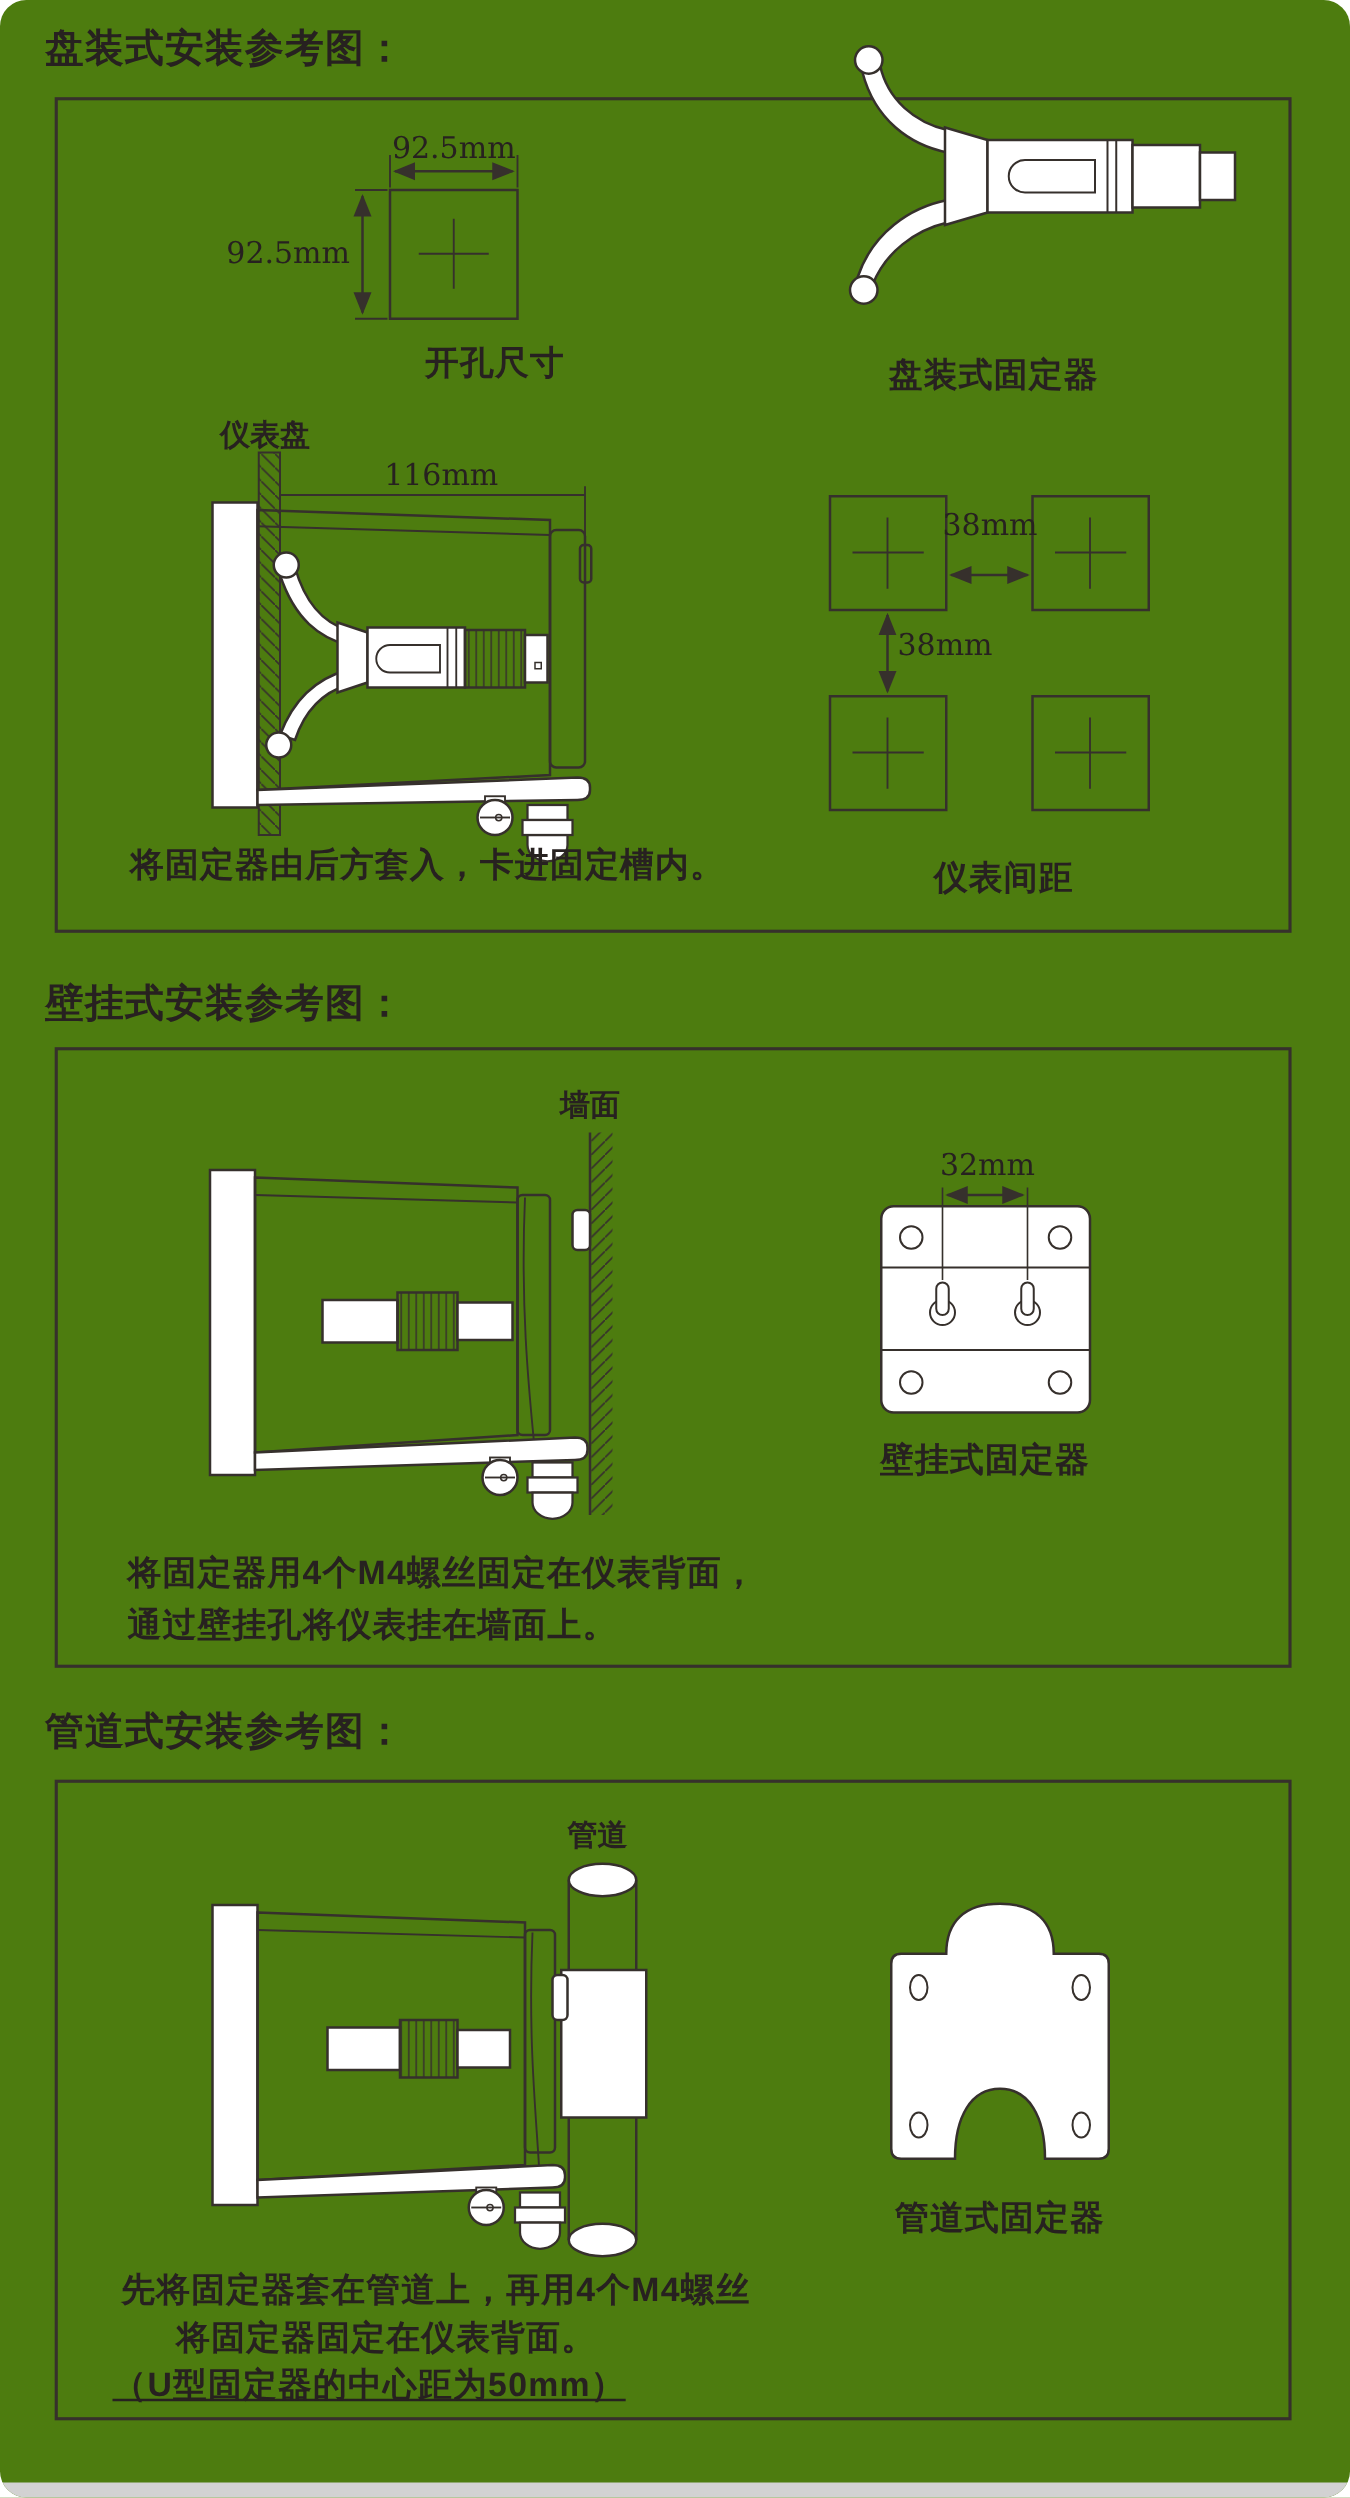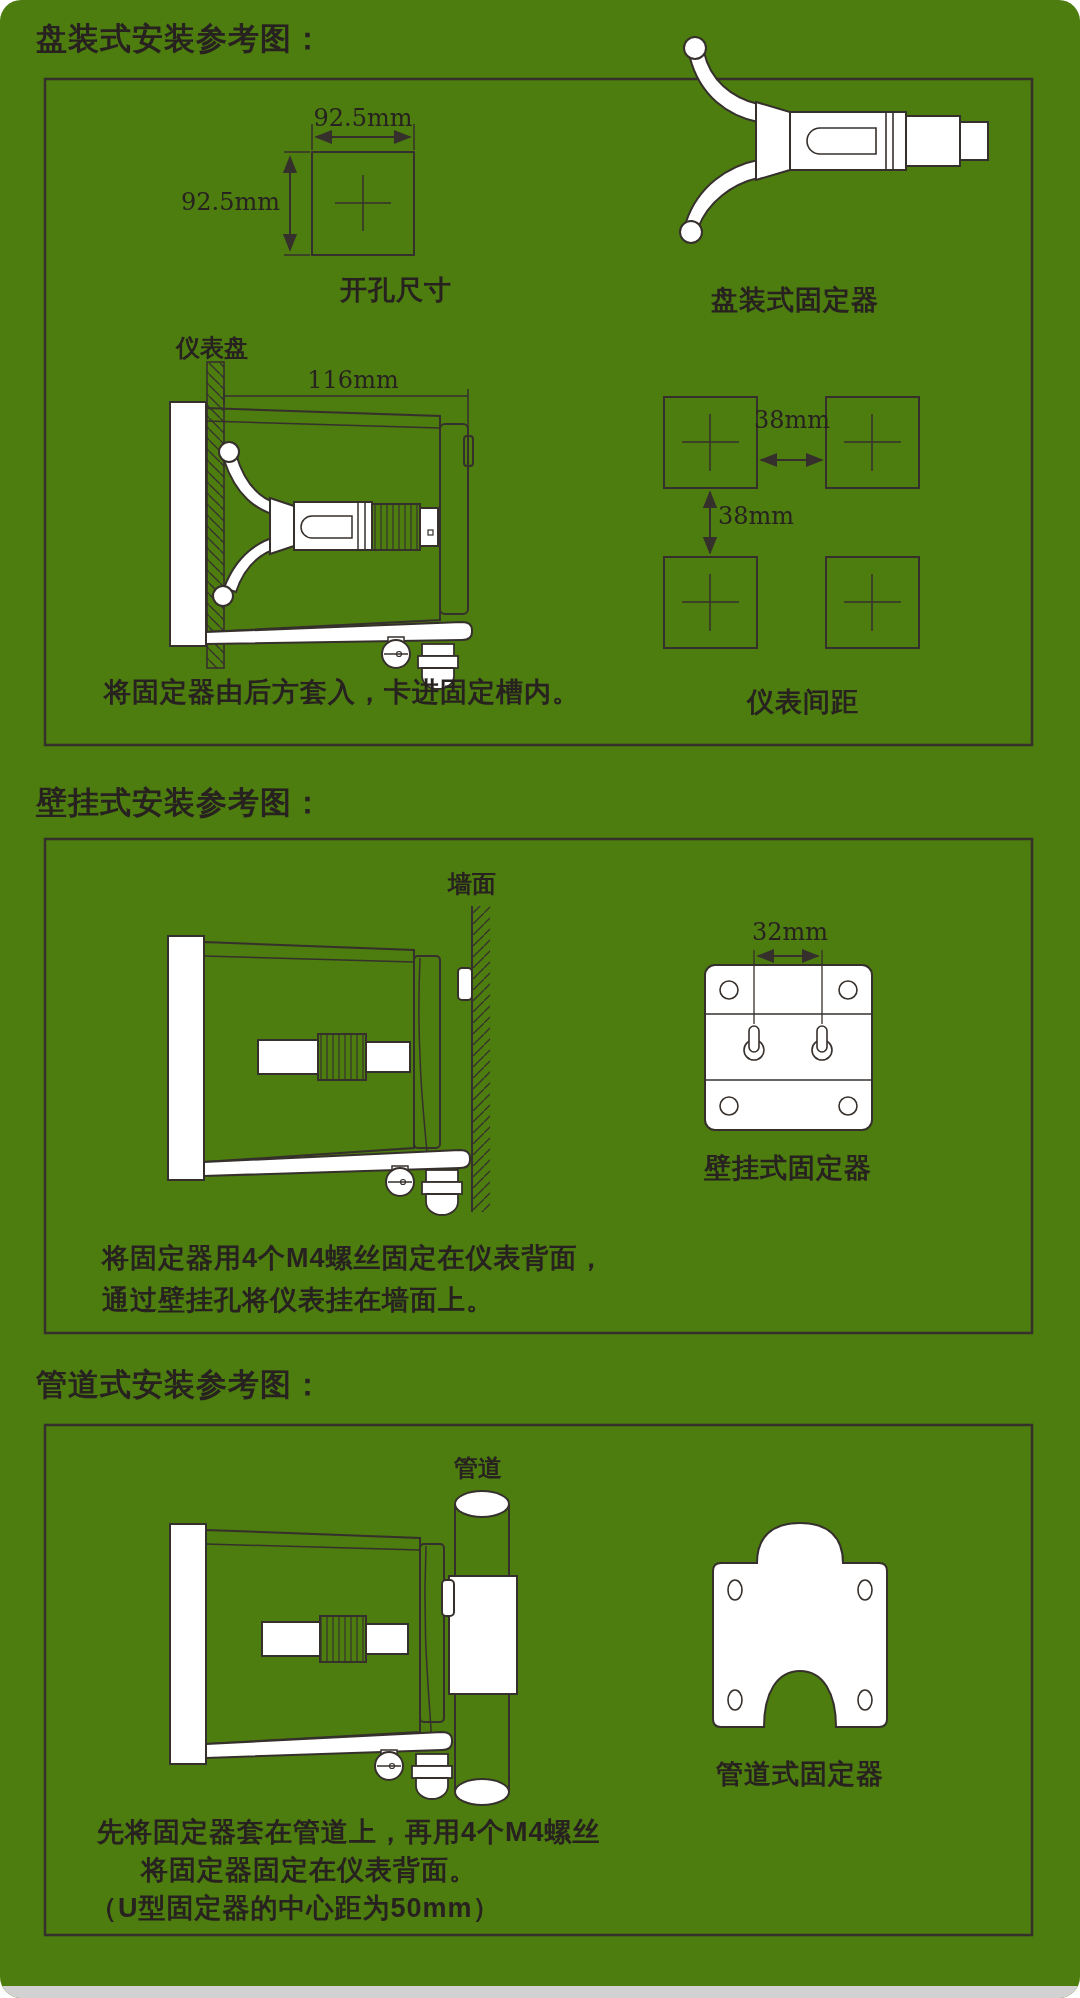--- a/index.html
+++ b/index.html
@@ -257,16 +257,16 @@
   <div class="dim ctr" style="left:748px;top:918px;width:80px;text-align:right;">32mm</div>
   <div class="lbl cap ctr" style="left:693px;top:1150px;width:190px;">壁挂式固定器</div>
   <div class="lbl cap" style="left:102px;top:1240px;">将固定器用4个M4螺丝固定在仪表背面，</div>
   <div class="lbl title" style="left:36px;top:1364px;">管道式安装参考图：</div>
 
   <div class="lbl cap" style="left:102px;top:1282px;">通过壁挂孔将仪表挂在墙面上。</div>
   <div class="lbl small" style="left:454px;top:1452px;">管道</div>
   <div class="lbl cap ctr" style="left:705px;top:1756px;width:190px;">管道式固定器</div>
   <div class="lbl cap" style="left:97px;top:1814px;">先将固定器套在管道上，再用4个M4螺丝</div>
   <div class="lbl cap" style="left:97px;top:1852px;margin-left:44px;">将固定器固定在仪表背面。</div>
-  <div class="lbl cap" style="left:90px;top:1890px;">（U型固定器的中心距为50mm）</div>
+  <div class="lbl cap" style="left:90px;top:1890px;text-decoration:underline;">（U型固定器的中心距为50mm）</div>
 
   <div class="footer-bar"></div>
 </div>
 
 </body></html>

